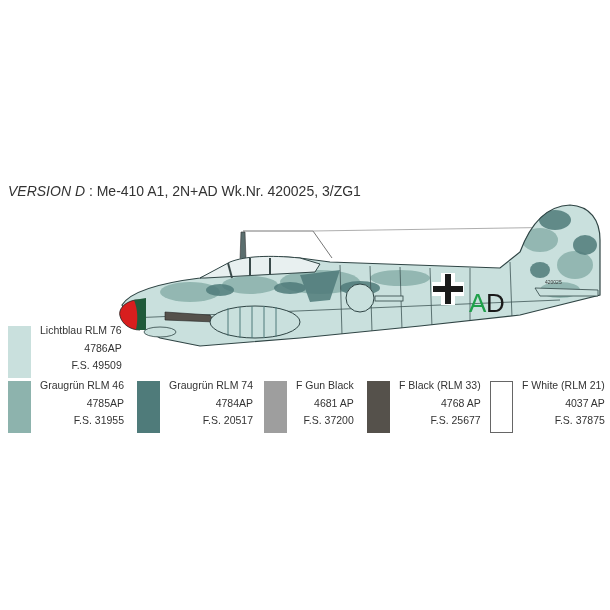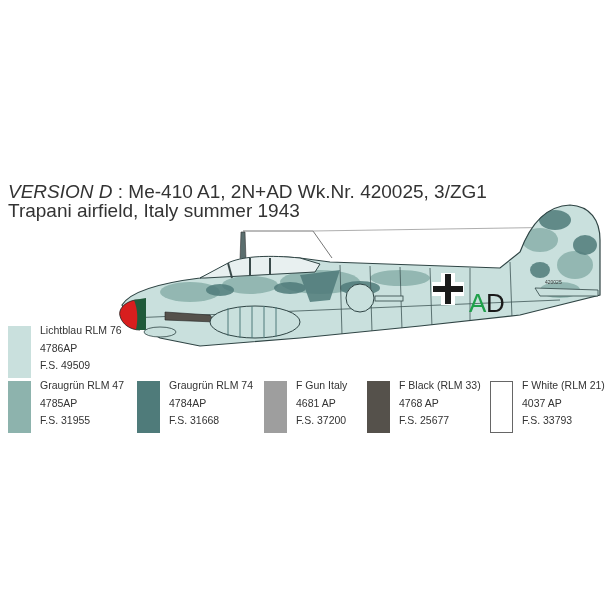--- a/index.html
+++ b/index.html
@@ -1,31 +1,30 @@
 <!DOCTYPE html>
 <html><head>
 <meta charset="utf-8">
 <style>
   html, body { margin: 0; padding: 0; background: #ffffff; }
   body { width: 610px; height: 610px; position: relative; overflow: hidden;
          font-family: "Liberation Sans", sans-serif; color: #2a2a2a; }
-  .caption { position: absolute; left: 8px; top: 182px; font-size: 19px; line-height: 19px; color: #333; }
+  .caption { position: absolute; left: 8px; top: 182px; font-size: 14px; line-height: 19px; color: #333; }
   .caption .version { font-style: italic; }
   .aircraft { position: absolute; left: 0; top: 200px; width: 610px; height: 160px; }
   .swatch-block { position: absolute; }
   .swatch { position: absolute; left: 0; top: 0; width: 23px; height: 52px; box-sizing: border-box; }
   .swatch-text { position: absolute; left: 32px; top: -4px; font-size: 10.5px; line-height: 17.5px; color: #333; white-space: nowrap; }
-  .swatch-text div { height: 17.5px; }
+  .swatch-text div { height: 17.5px; text-align: right; }
 </style>
 </head>
 <body>
 
 <div class="caption">
   <div><span class="version">VERSION D</span><span> : Me-410 A1, 2N+AD Wk.Nr. 420025, 3/ZG1</span></div>
-  <div>Trapani airfield, Italy summer 1943</div>
 </div>
 
 <svg class="aircraft" viewBox="0 200 610 160" xmlns="http://www.w3.org/2000/svg">
   <defs>
     <clipPath id="fuseClip">
       <path d="M122,305 C130,292 160,283 200,278 L230,266 C240,258 265,255 300,258 L330,262 L500,268 L520,252 C530,225 545,206 570,205 C590,206 600,220 600,240 L600,295 L560,305 L520,315 L420,326 L300,338 L200,346 L160,338 L130,320 Z"></path>
     </clipPath>
   </defs>
 
   <line x1="243" y1="231" x2="313" y2="231" stroke="#777" stroke-width="1"></line>
@@ -112,53 +111,53 @@
   <div class="swatch-text">
     <div>Lichtblau RLM 76</div>
     <div>4786AP</div>
     <div>F.S. 49509</div>
   </div>
 </div>
 
 <div class="swatch-block" style="left:8px; top:381px;">
   <div class="swatch" style="background:#8db3ad;"></div>
   <div class="swatch-text">
-    <div>Graugrün RLM 47</div>
+    <div>Graugrün RLM 46</div>
     <div>4785AP</div>
     <div>F.S. 31955</div>
   </div>
 </div>
 
 <div class="swatch-block" style="left:137px; top:381px;">
   <div class="swatch" style="background:#4f7b7a;"></div>
   <div class="swatch-text">
     <div>Graugrün RLM 74</div>
     <div>4784AP</div>
-    <div>F.S. 31668</div>
+    <div>F.S. 20517</div>
   </div>
 </div>
 
 <div class="swatch-block" style="left:264px; top:381px;">
   <div class="swatch" style="background:#9e9e9e;"></div>
   <div class="swatch-text">
-    <div>F Gun Italy</div>
+    <div>F Gun Black</div>
     <div>4681 AP</div>
     <div>F.S. 37200</div>
   </div>
 </div>
 
 <div class="swatch-block" style="left:367px; top:381px;">
   <div class="swatch" style="background:#55514b;"></div>
   <div class="swatch-text">
     <div>F Black (RLM 33)</div>
     <div>4768 AP</div>
     <div>F.S. 25677</div>
   </div>
 </div>
 
 <div class="swatch-block" style="left:490px; top:381px;">
   <div class="swatch" style="background:#ffffff; border:1px solid #666;"></div>
   <div class="swatch-text">
     <div>F White (RLM 21)</div>
     <div>4037 AP</div>
-    <div>F.S. 33793</div>
+    <div>F.S. 37875</div>
   </div>
 </div>
 
 </body></html>

